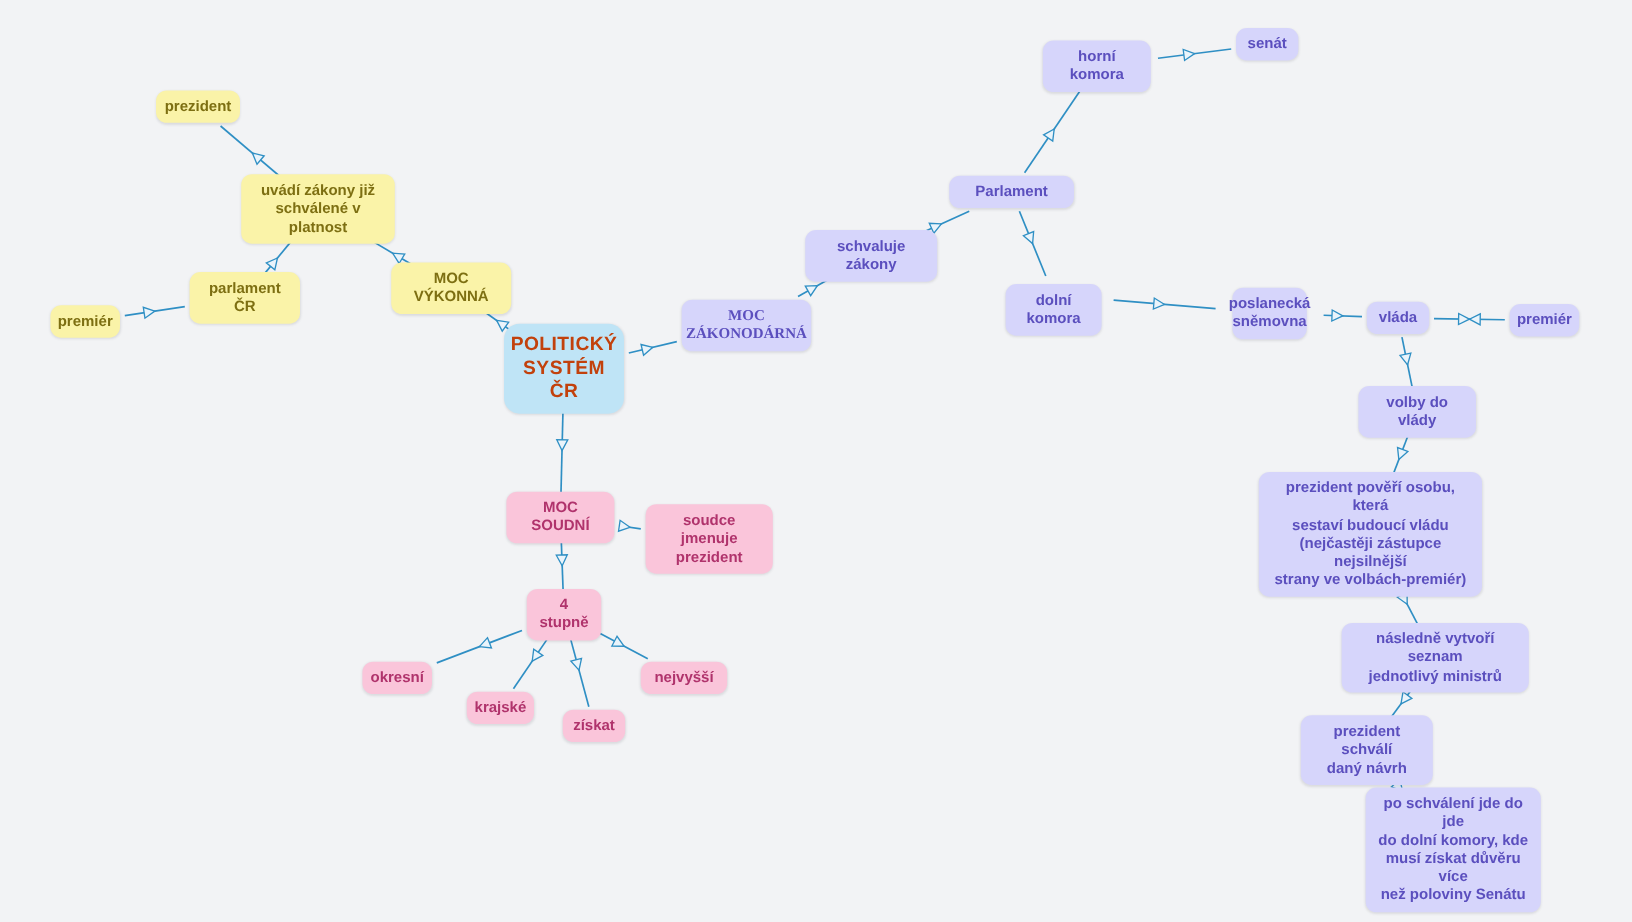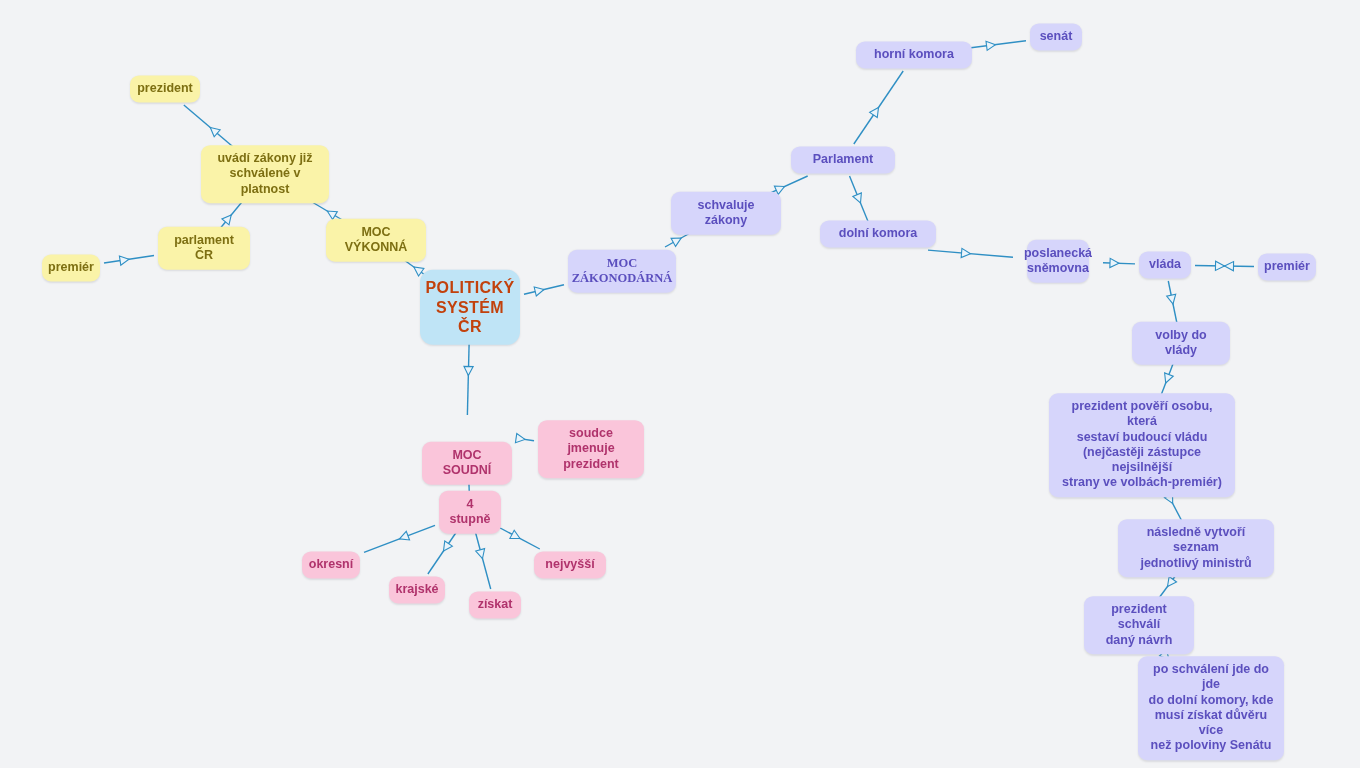--- a/index.html
+++ b/index.html
@@ -98,41 +98,41 @@
     <div class="node n-yellow" style="left: 165px; top: 89px; width: 70px; min-height: 24px;">prezident</div>
     <div class="node n-yellow" style="left: 265px; top: 174px; width: 128px; min-height: 40px;">uvádí zákony již
 schválené v platnost</div>
     <div class="node n-yellow" style="left: 204px; top: 248px; width: 92px; min-height: 24px;">parlament ČR</div>
     <div class="node n-yellow" style="left: 71px; top: 268px; width: 58px; min-height: 24px;">premiér</div>
     <div class="node n-yellow" style="left: 376px; top: 240px; width: 100px; min-height: 24px;">MOC VÝKONNÁ</div>
     <div class="node n-purple" style="left: 622px; top: 271px; width: 108px; min-height: 40px; font-family: Liberation Serif, serif;">MOC
 ZÁKONODÁRNÁ</div>
     <div class="node n-purple" style="left: 726px; top: 213px; width: 110px; min-height: 24px;">schvaluje zákony</div>
     <div class="node n-purple" style="left: 843px; top: 160px; width: 104px; min-height: 24px;">Parlament</div>
-    <div class="node n-purple" style="left: 914px; top: 55px; width: 116px; min-height: 24px;">horní komora</div>
+    <div class="node n-purple" style="left: 914px; top: 55px; width: 90px; min-height: 24px;">horní komora</div>
     <div class="node n-purple" style="left: 1056px; top: 37px; width: 52px; min-height: 24px;">senát</div>
-    <div class="node n-purple" style="left: 878px; top: 234px; width: 116px; min-height: 24px;">dolní komora</div>
+    <div class="node n-purple" style="left: 878px; top: 258px; width: 80px; min-height: 24px;">dolní komora</div>
     <div class="node n-purple" style="left: 1058px; top: 261px; width: 62px; min-height: 40px;">poslanecká
 sněmovna</div>
     <div class="node n-purple" style="left: 1165px; top: 265px; width: 52px; min-height: 24px;">vláda</div>
     <div class="node n-purple" style="left: 1287px; top: 267px; width: 58px; min-height: 24px;">premiér</div>
     <div class="node n-purple" style="left: 1181px; top: 343px; width: 98px; min-height: 24px;">volby do vlády</div>
     <div class="node n-purple" style="left: 1142px; top: 445px; width: 186px; min-height: 68px;">prezident pověří osobu, která
 sestaví budoucí vládu
 (nejčastěji zástupce nejsilnější
 strany ve volbách-premiér)</div>
     <div class="node n-purple" style="left: 1196px; top: 548px; width: 156px; min-height: 40px;">následně vytvoří seznam
 jednotlivý ministrů</div>
     <div class="node n-purple" style="left: 1139px; top: 625px; width: 110px; min-height: 40px;">prezident schválí
 daný návrh</div>
     <div class="node n-purple" style="left: 1211px; top: 708px; width: 146px; min-height: 68px;">po schválení jde do jde
 do dolní komory, kde
 musí získat důvěru více
 než poloviny Senátu</div>
-    <div class="node n-pink" style="left: 467px; top: 431px; width: 90px; min-height: 24px; margin-top: 32px;">MOC SOUDNÍ</div>
+    <div class="node n-pink" style="left: 467px; top: 431px; width: 90px; min-height: 24px;">MOC SOUDNÍ</div>
     <div class="node n-pink" style="left: 591px; top: 449px; width: 106px; min-height: 40px;">soudce jmenuje
 prezident</div>
     <div class="node n-pink" style="left: 470px; top: 512px; width: 62px; min-height: 24px;">4 stupně</div>
     <div class="node n-pink" style="left: 331px; top: 565px; width: 58px; min-height: 24px;">okresní</div>
     <div class="node n-pink" style="left: 417px; top: 590px; width: 56px; min-height: 24px;">krajské</div>
     <div class="node n-pink" style="left: 495px; top: 605px; width: 52px; min-height: 24px;">získat</div>
     <div class="node n-pink" style="left: 570px; top: 565px; width: 72px; min-height: 24px;">nejvyšší</div>
   </div>
 
 </body></html>

